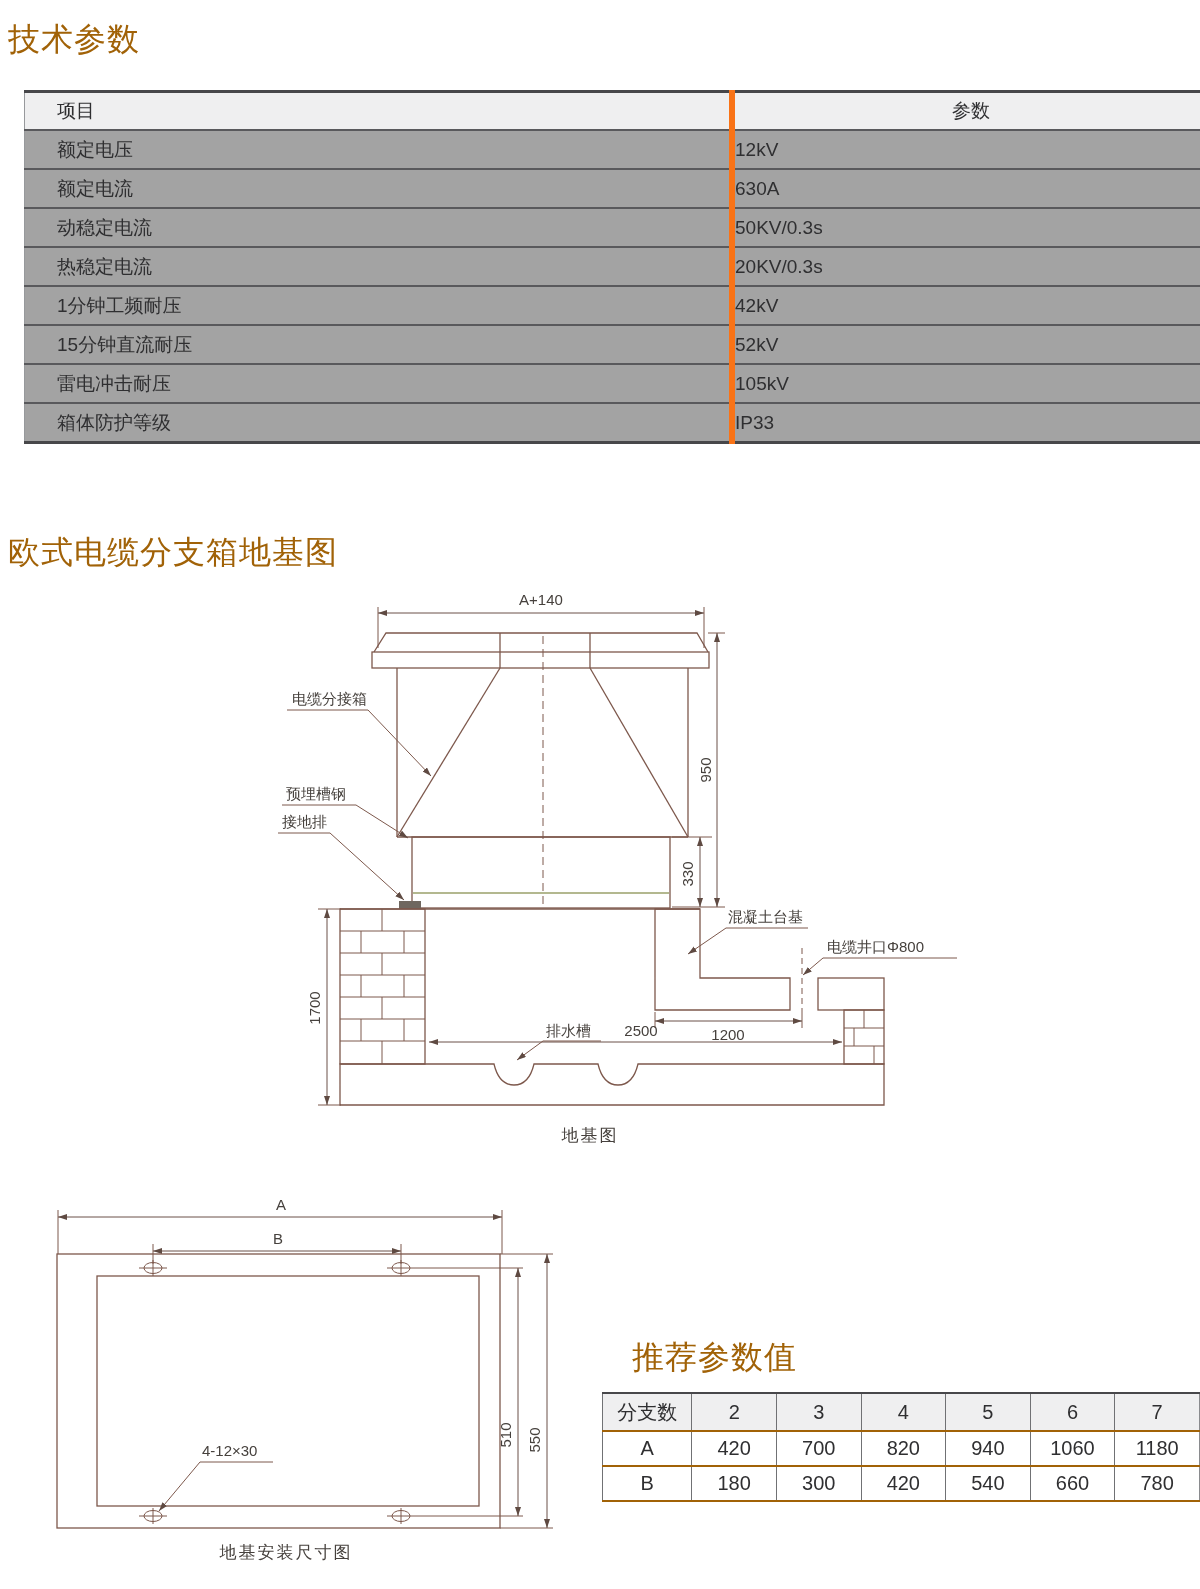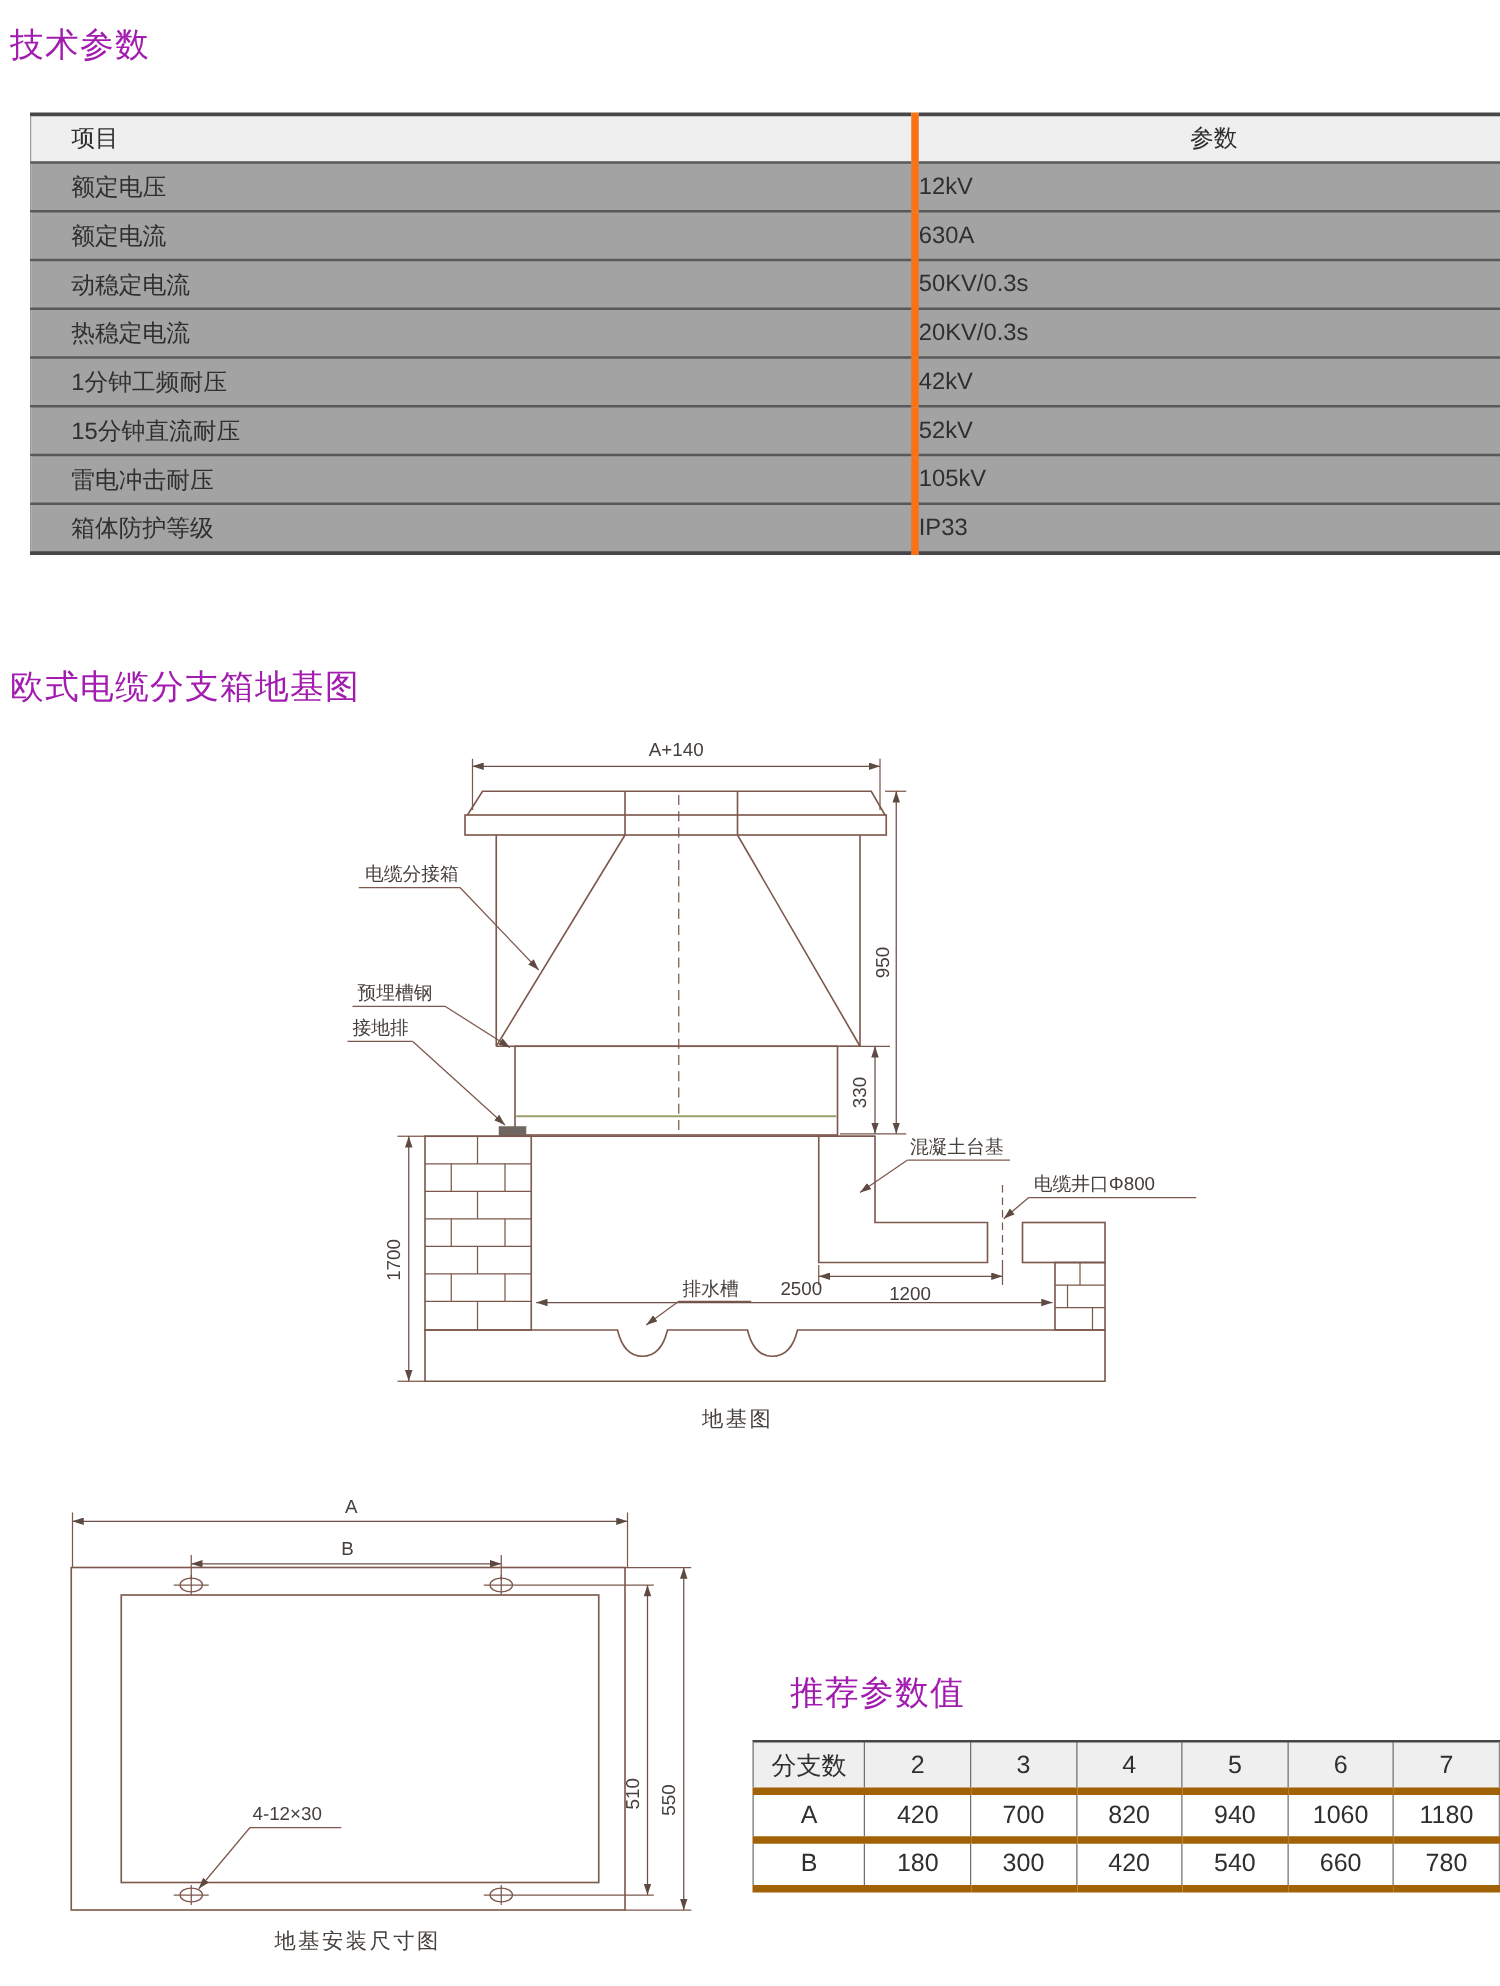--- a/index.html
+++ b/index.html
@@ -1,21 +1,21 @@
 <!DOCTYPE html>
 <html><head>
 <meta charset="utf-8">
 <style>
   html,body{margin:0;padding:0;}
   body{
     width:1200px;height:1589px;position:relative;background:#ffffff;
     font-family:"Liberation Sans","DejaVu Sans",sans-serif;color:#303032;
     overflow:hidden;
   }
-  .sec-title{position:absolute;font-size:27px;letter-spacing:1px;color:#a21caf;white-space:nowrap;}
+  .sec-title{position:absolute;font-size:32px;letter-spacing:1px;color:#a16207;white-space:nowrap;}
   #title-tech{left:8px;top:18px;}
   #title-foundation{left:8px;top:503px;margin-top:28px;}
   #title-recommend{left:600px;top:1336px;margin-left:32px;}
 
   
   table.tech{
     position:absolute;left:8px;top:90px;width:1184px;
     border-collapse:collapse;table-layout:fixed;
     font-size:19px;color:#2f2f31;
     border-top:3px solid #47474a;border-bottom:3px solid #47474a;
@@ -31,21 +31,21 @@
 
   
   table.rec{
     position:absolute;left:602px;top:1392px;
     border-collapse:collapse;table-layout:fixed;
     font-size:20px;color:#2f2f31;text-align:center;
     border-top:2px solid #47474a;border-bottom:2px solid #47474a;
     border-left:1px solid #8a8b8e;border-right:1px solid #8a8b8e;
   }
   table.rec th,table.rec td{
-    border-bottom:6px solid #a16207;border-left:1px solid #707174;
+    border-bottom:2px solid #a16207;border-left:1px solid #707174;
     font-weight:400;padding:0;
   }
   table.rec th{height:36px;background:#efeff0;}
   table.rec td{height:33px;background:#ffffff;}
   table.rec .c0{width:89px;}
   table.rec .cn{width:84px;}
 
   
   svg{position:absolute;overflow:visible;}
   #svg-foundation{left:0;top:580px;}

